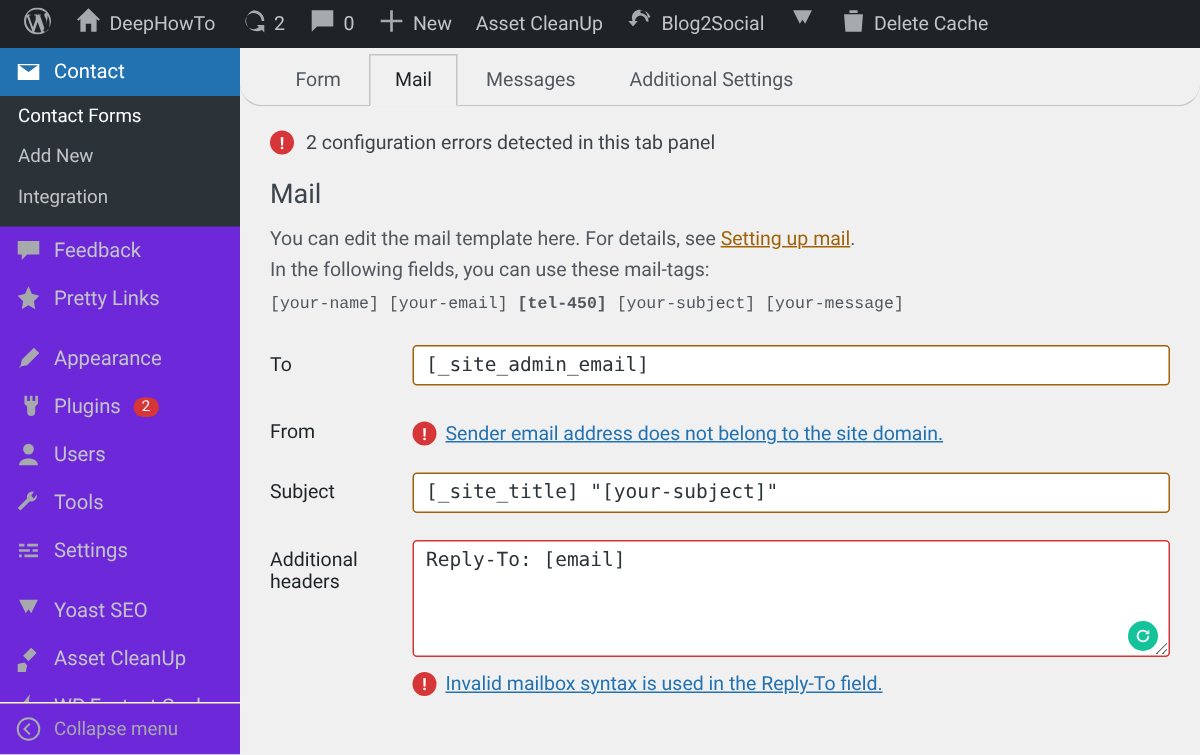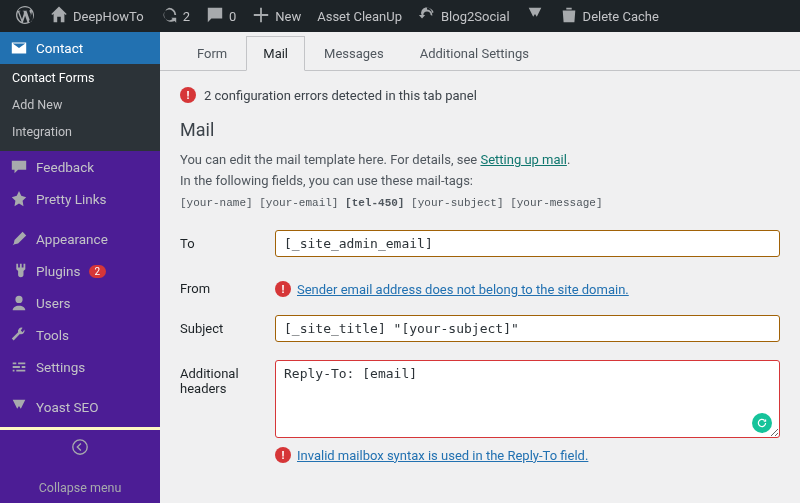--- a/index.html
+++ b/index.html
@@ -4,47 +4,47 @@
 <style>
 * { box-sizing: border-box; margin: 0; padding: 0; }
 body { font-family: -apple-system, BlinkMacSystemFont, "Segoe UI", Roboto, sans-serif; font-size: 13px; color: #3c434a; background: #f0f0f1; width: 800px; height: 503px; overflow: hidden; }
 
 .adminbar { background: #1d2327; height: 32px; display: flex; align-items: center; padding: 0 8px; color: #c3c4c7; font-size: 13px; }
 .adminbar .ab-item { display: flex; align-items: center; padding: 0 8px; gap: 5px; cursor: pointer; height: 32px; }
 .adminbar .ab-icon svg { width: 18px; height: 18px; fill: #a7aaad; }
 
 .wrap { display: flex; height: calc(100% - 32px); }
 
-.sidebar { width: 160px; background: #4c1d95; color: #c3c4c7; flex-shrink: 0; display: flex; flex-direction: column; }
+.sidebar { width: 160px; background: #6d28d9; color: #c3c4c7; flex-shrink: 0; display: flex; flex-direction: column; }
 .sidebar .menu { flex: 1; overflow: hidden; }
 .sidebar .menu-item { display: flex; align-items: center; padding: 7px 10px; gap: 8px; cursor: pointer; color: #c3c4c7; font-size: 13.5px; }
 .sidebar .menu-item.current { background: #2271b1; color: #fff; position: relative; }
 .sidebar .menu-item.current::after { content: ""; position: absolute; right: -8px; top: 50%; margin-top: -8px; border: 8px solid transparent; border-right-color: #f0f0f1; }
 .sidebar .menu-icon { width: 18px; height: 18px; display: flex; align-items: center; justify-content: center; }
 .sidebar .menu-icon svg { width: 18px; height: 18px; fill: #a7aaad; }
 .sidebar .menu-item.current .menu-icon svg { fill: #fff; }
 .sidebar .submenu { background: #2c3338; padding-bottom: 6px; }
 .sidebar .submenu .sub-item { padding: 6px 12px; font-size: 12.5px; color: #c3c4c7; cursor: pointer; }
 .sidebar .submenu .sub-item.current { color: #fff; font-weight: 400; }
 .sidebar .plugins-badge { background: #d63638; border-radius: 9px; font-size: 10px; color: #fff; padding: 1px 6px; min-width: 14px; text-align: center; }
-.sidebar .collapse { padding: 8px 10px; display: flex; align-items: center; gap: 24px; cursor: pointer; font-size: 12.5px; color: #a7aaad; border-top: 3px solid #fef9c3; flex-direction: column; }
+.sidebar .collapse { padding: 8px 10px; display: flex; align-items: center; gap: 8px; cursor: pointer; font-size: 12.5px; color: #a7aaad; border-top: 1px solid #fef9c3; }
 .sidebar .collapse .menu-icon svg { fill: #a7aaad; }
 
 .content { flex: 1; overflow-y: auto; padding: 0 20px 20px 20px; }
 
-.tabs { display: flex; border-bottom: 1px solid #c3c4c7; margin: 0 -20px 16px -20px; padding: 0 20px; padding-top: 4px; }
+.tabs { display: flex; border-bottom: 1px solid #c3c4c7; margin: 0 -20px 16px -20px; padding: 0 20px; padding-top: 4px; border-radius: 15px; }
 .tab { padding: 9px 16px; border: 1px solid transparent; border-bottom: none; margin-right: 2px; color: #50575e; cursor: pointer; font-size: 13px; }
 .tab.active { border-color: #c3c4c7; background: #f0f0f1; border-bottom: 1px solid #f0f0f1; margin-bottom: -1px; color: #1d2327; }
 
 .error-banner { display: flex; align-items: center; gap: 8px; margin-bottom: 16px; font-size: 13px; }
 .err-icon { width: 16px; height: 16px; background: #d63638; border-radius: 50%; display: flex; align-items: center; justify-content: center; color: #fff; font-weight: bold; flex-shrink: 0; font-size: 11px; }
 
 h3.section { font-size: 18px; font-weight: 400; color: #3c434a; margin-bottom: 10px; }
 .desc { font-size: 13px; color: #50575e; line-height: 1.6; margin-bottom: 18px; }
-.desc a { color: #0f766e; }
+.desc a { color: #a16207; }
 .desc code, .mailtags { font-family: Liberation Mono, monospace; background: none; font-size: 11px; }
 .mailtags b { font-weight: 700; }
 
 .form-row { display: flex; align-items: flex-start; margin-bottom: 18px; }
 .row-label { flex: 0 0 95px; font-size: 13px; color: #1d2327; padding-top: 6px; font-weight: 400; }
 .row-field { flex: 1; }
 .txt, .txtarea { width: 100%; border: 1px solid #a16207; border-radius: 3px; padding: 5px 8px; font-size: 13px; background: #fff; font-family: Consolas, Monaco, monospace; color: #2c3338; }
 .txt.err, .txtarea.err { border-color: #d63638; }
 .txtarea { resize: vertical; height: 78px; position: relative; }
 .field-err { display: flex; align-items: center; gap: 6px; margin-top: 6px; font-size: 13px; }

